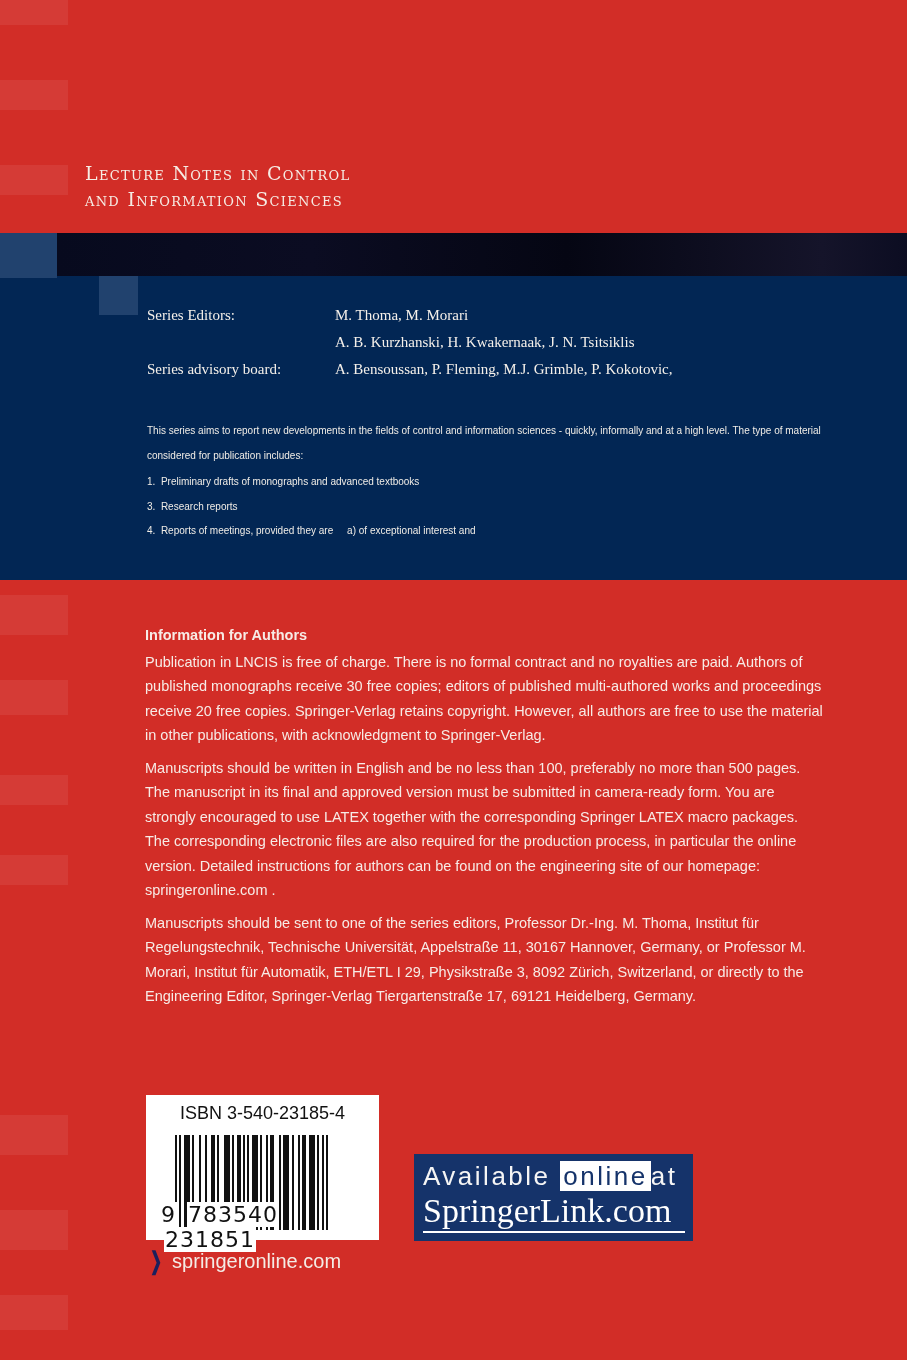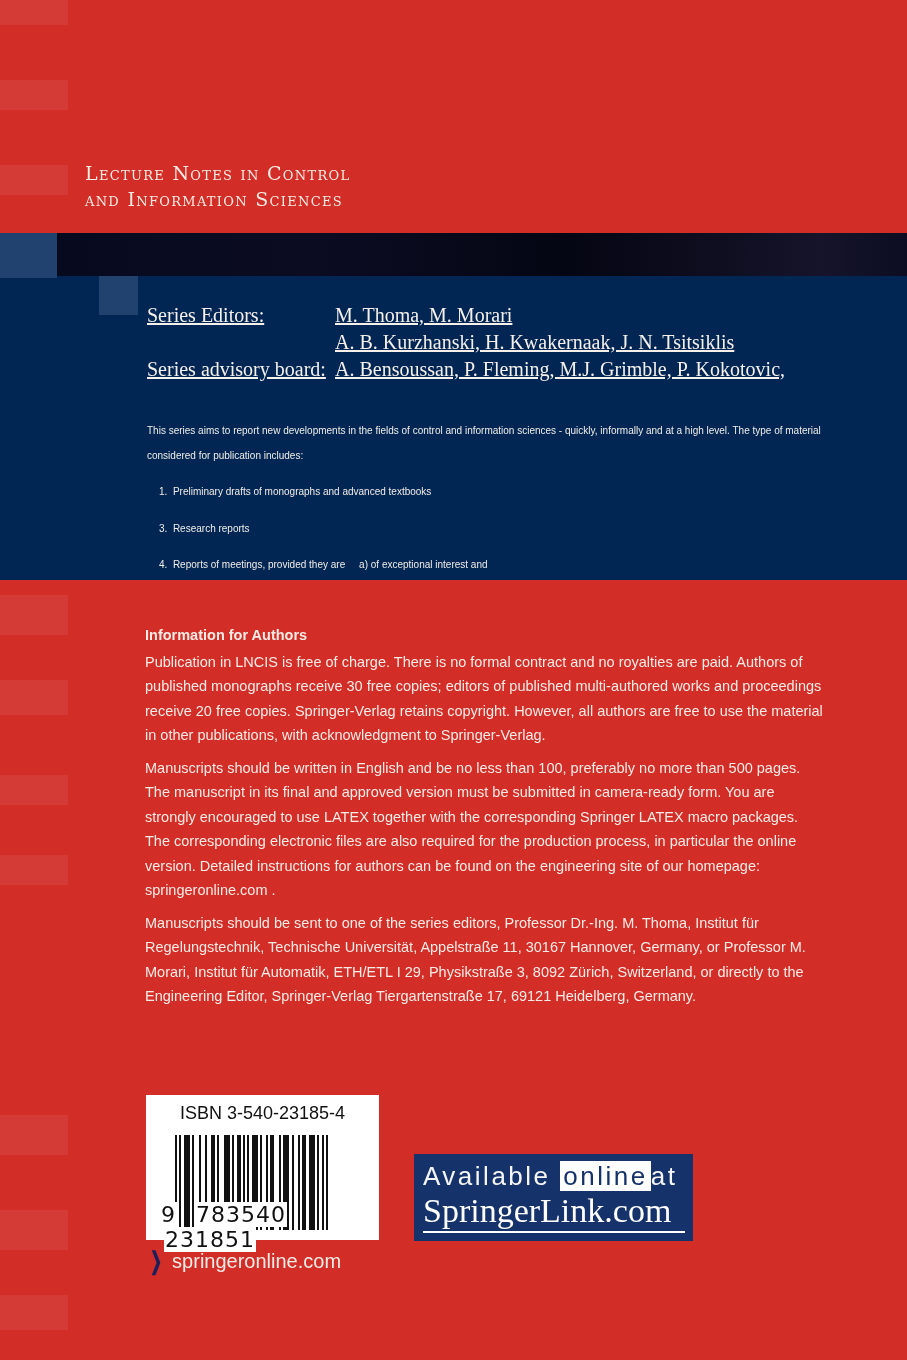--- a/index.html
+++ b/index.html
@@ -17,27 +17,27 @@
   }
   .navy-band { position: absolute; left: 0; top: 233px; width: 907px; height: 347px; background: #022654; }
   .dark-strip {
     position: absolute; left: 57px; top: 233px; width: 850px; height: 43px;
     background: linear-gradient(90deg, #070a1e 0%, #0b0c22 30%, #050613 60%, #15142a 90%, #0c0d22 100%);
   }
   .blue-block1 { position: absolute; left: 0; top: 233px; width: 57px; height: 45px; background: #21426e; }
   .blue-block2 { position: absolute; left: 99px; top: 276px; width: 39px; height: 39px; background: #21426e; }
   .serif { font-family: "Liberation Serif", serif; }
   .sans { font-family: "Liberation Sans", sans-serif; }
-  .editors { position: absolute; left: 147px; top: 302px; color: #f5f0ea; font-size: 20px; text-decoration: underline; }
+  .editors { position: absolute; left: 147px; top: 302px; color: #f5f0ea; font-size: 15px; }
   .editors .row { display: flex; line-height: 27px; }
   .editors .lbl { width: 188px; }
   .intro { position: absolute; left: 147px; top: 419px; width: 680px; color: #f0ece6; font-size: 10px; line-height: 24.5px; }
   .intro p { margin: 0 0 2px 0; }
   .intro ol { margin: 0; padding: 0; list-style: none; }
-  .intro li { margin: 12px; }
+  .intro li { margin: 0; }
   .authors { position: absolute; left: 145px; top: 623px; width: 680px; color: #f7ebe6; font-size: 14.5px; line-height: 24.5px; }
   .authors h3 { margin: 0 0 2px 0; font-size: 14.5px; font-weight: bold; }
   .authors p { margin: 0 0 8px 0; }
   .isbn-box { position: absolute; left: 146px; top: 1095px; width: 233px; height: 145px; background: #fff; }
   .isbn-label { position: absolute; left: 0; width: 233px; top: 8px; text-align: center; font-size: 18px; color: #111; }
   .barcode { position: absolute; left: 29px; top: 40px; width: 184px; height: 95px; display: flex; align-items: stretch; }
   .barcode .b { height: 100%; background: #111; }
   .barcode .s { height: 100%; }
   .barcode-digits { position: absolute; left: 14px; top: 107px; font-size: 22px; color: #111; font-family: "DejaVu Sans", sans-serif; letter-spacing: 1px; background: transparent; }
   .barcode-digits span { background: #fff; padding: 0 1px; }
@@ -156,21 +156,21 @@
     <div class="b" style="width:6px"></div>
       <div class="s" style="width:2px"></div>
     <div class="b" style="width:2px"></div>
       <div class="s" style="width:3px"></div>
     <div class="b" style="width:2px"></div>
       <div class="s" style="width:2px"></div>
     <div class="b" style="width:2px"></div>
   </div>
   <div class="barcode-digits">
     <span>9</span>
-    <span style="margin-left:10px">783540</span>
+    <span style="margin-left:2px">783540</span>
     <span style="margin-left:4px">231851</span>
   </div>
 </div>
 
 <div class="springer-link sans">
   <span class="chev">❯</span>
   <span>springeronline.com</span>
 </div>
 
 <div class="springerlink-badge">

